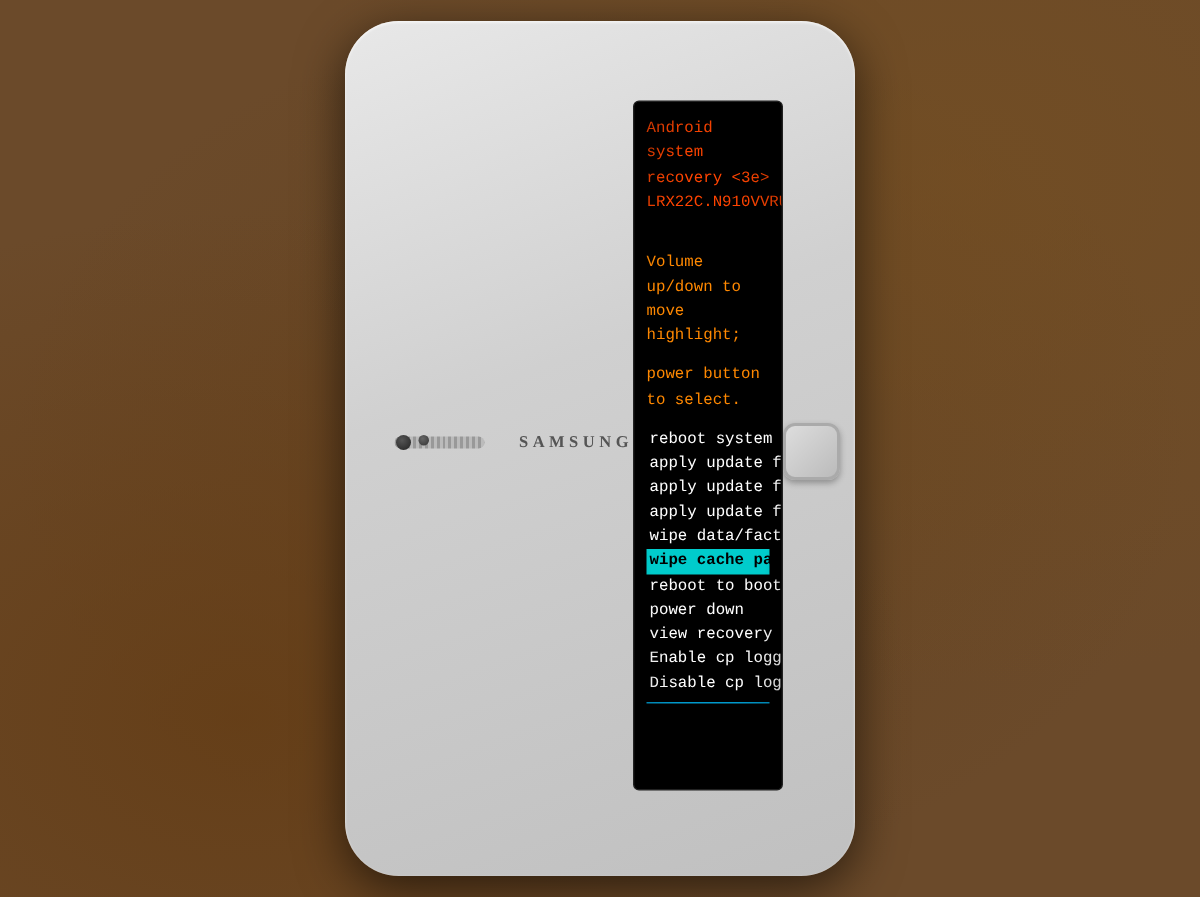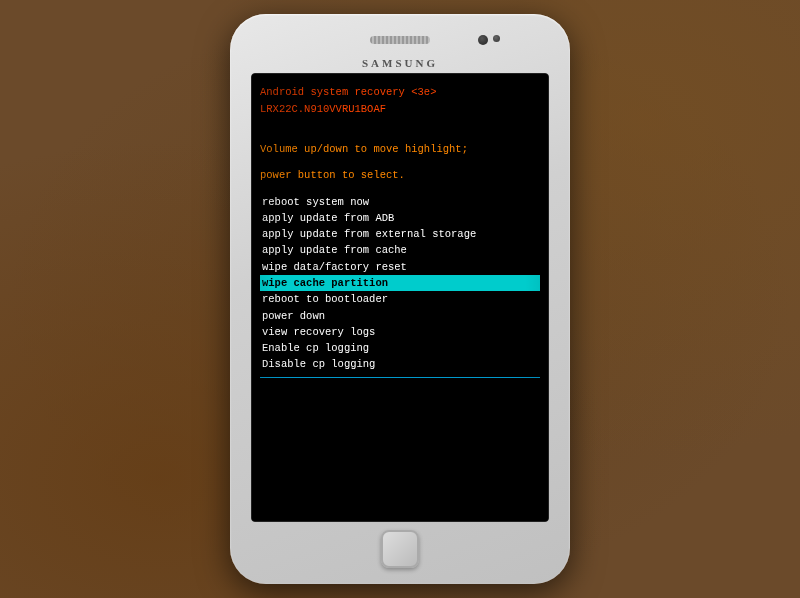--- a/index.html
+++ b/index.html
@@ -14,21 +14,20 @@
       overflow: hidden;
       font-family: Arial, sans-serif;
     }
 
     .phone-outer {
       width: 340px;
       height: 570px;
       background: linear-gradient(160deg, #e8e8e8 0%, #d0d0d0 40%, #c0c0c0 100%);
       border-radius: 36px;
       display: flex;
-      flex-direction: column;
       align-items: center;
       padding: 12px 10px 16px 10px;
       box-shadow: 0 8px 32px rgba(0,0,0,0.6), inset 0 1px 2px rgba(255,255,255,0.7);
       position: relative;
     }
 
     .phone-top-bar {
       width: 100%;
       display: flex;
       align-items: center;

